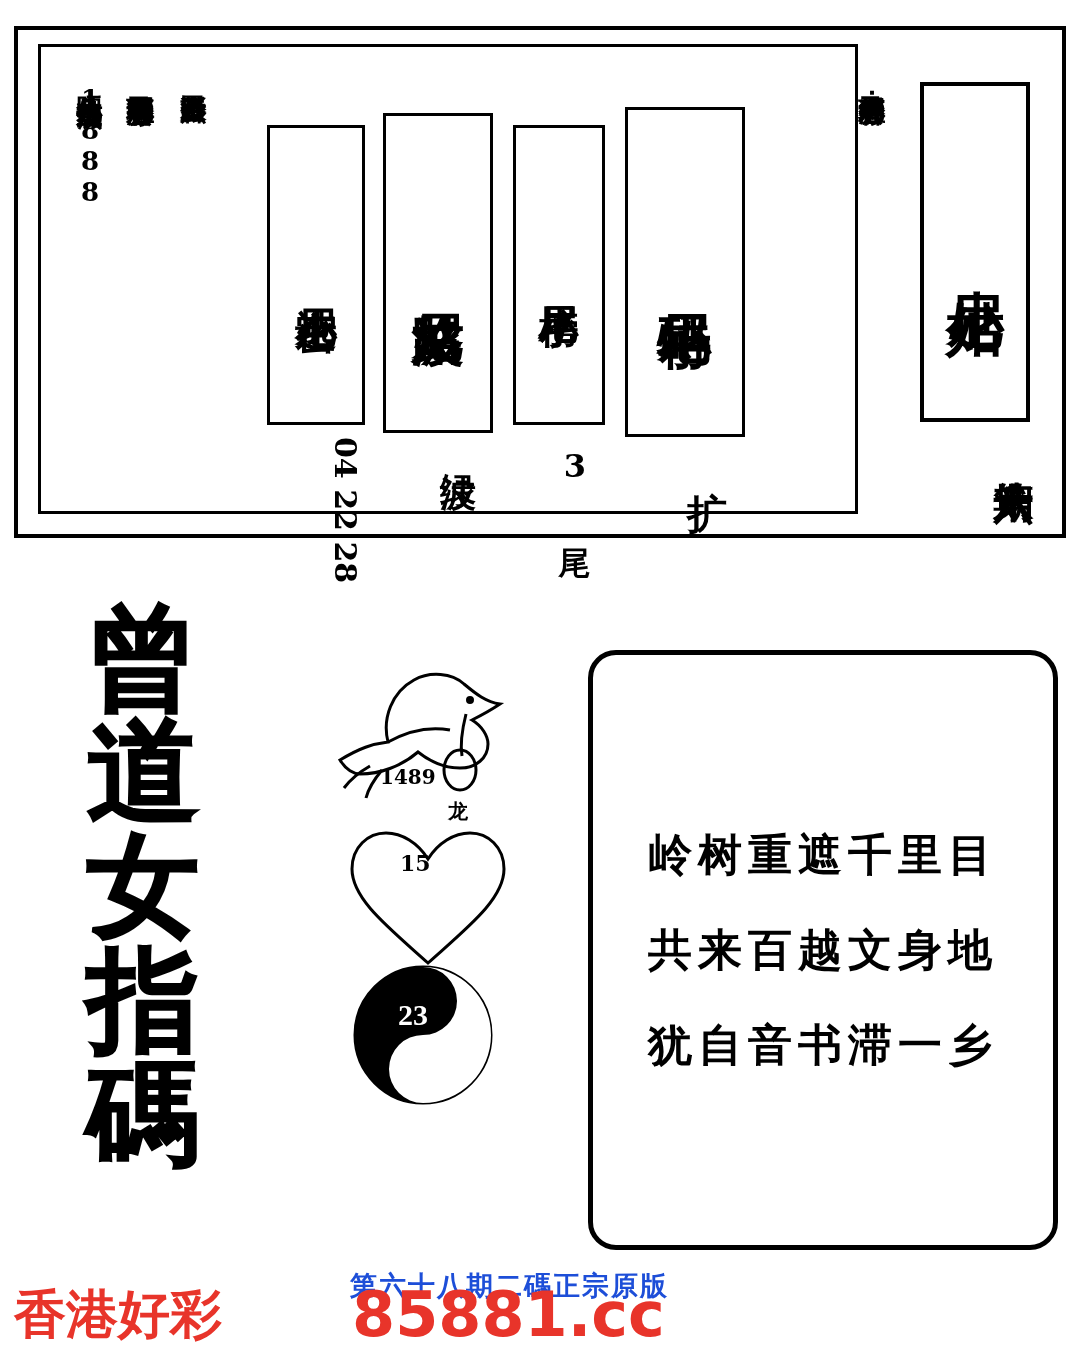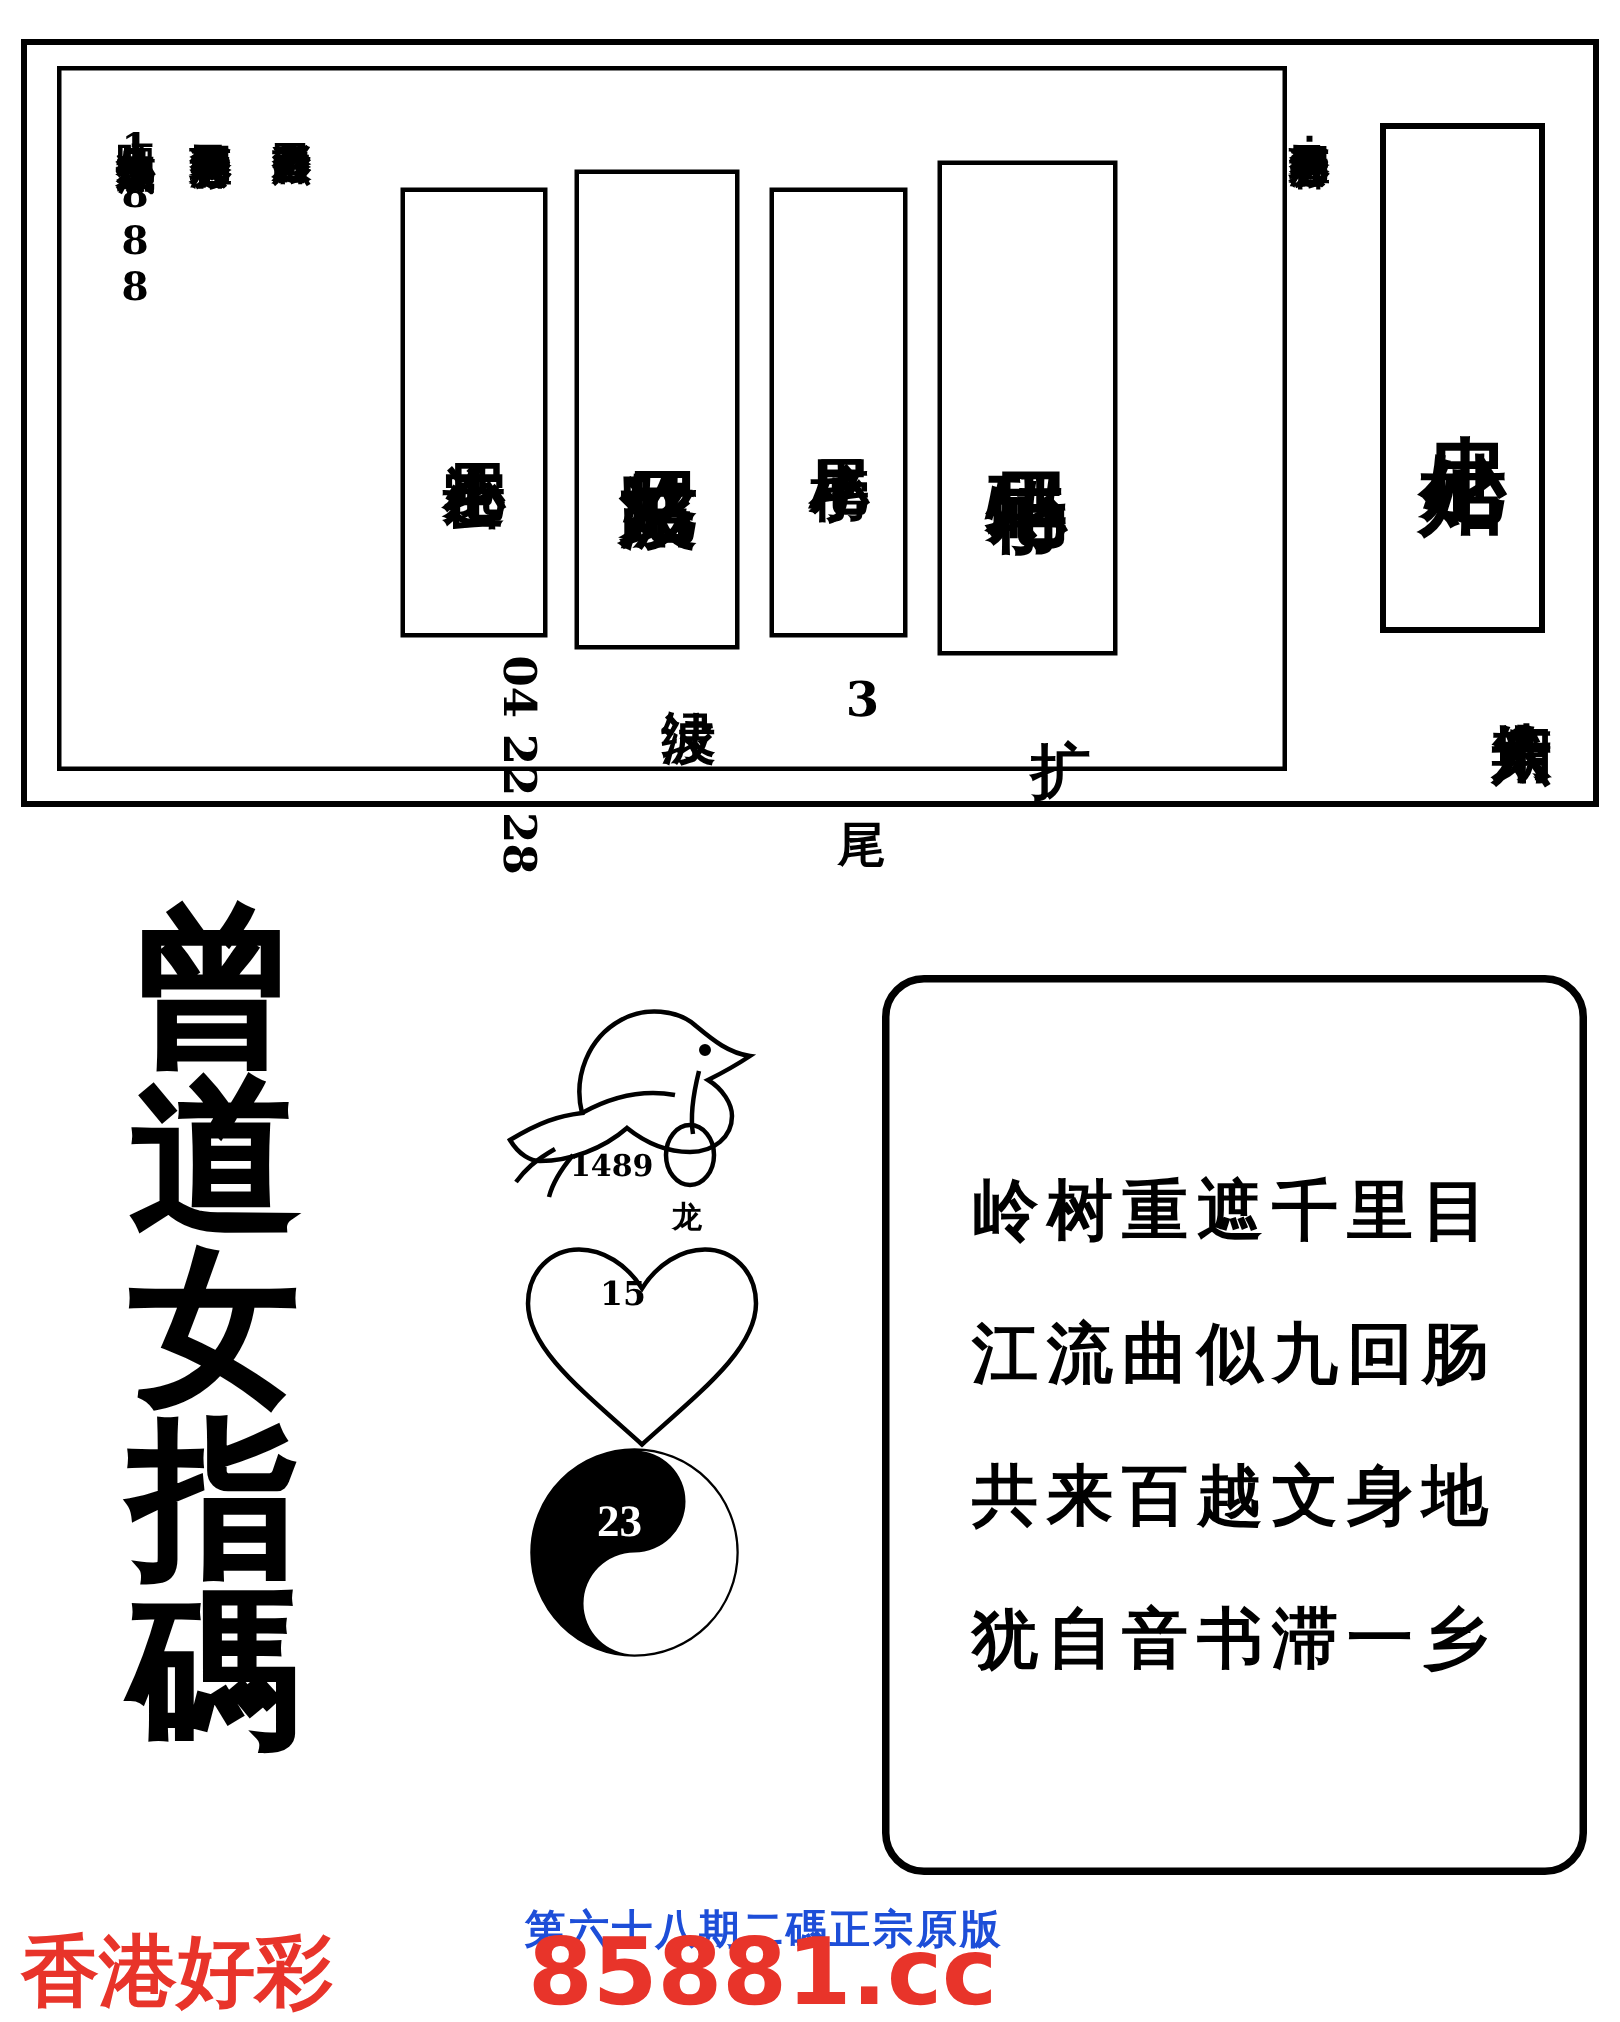--- a/index.html
+++ b/index.html
@@ -231,21 +231,20 @@
       <circle cx="75" cy="75" r="68" fill="#000" stroke="#000" stroke-width="3"></circle>
       <path d="M75 7 A68 68 0 0 1 75 143 A34 34 0 0 1 75 75 A34 34 0 0 0 75 7 Z" fill="#ffffff"></path>
       <circle cx="75" cy="41" r="9" fill="#000"></circle>
       <circle cx="75" cy="109" r="9" fill="#ffffff"></circle>
     </svg>
     <div class="icon-num num-yin">23</div>
   </div>
 
   <div class="poem-box">
     <div class="poem-line">岭树重遮千里目</div>
-    <div class="poem-line">江流曲似九回肠</div>
     <div class="poem-line">共来百越文身地</div>
     <div class="poem-line">犹自音书滞一乡</div>
   </div>
 
   <div class="footer-cn">第六十八期二碼正宗原版</div>
   <div class="wm-left">香港好彩</div>
   <div class="wm-right">85881.cc</div>
 
 </div>
 

